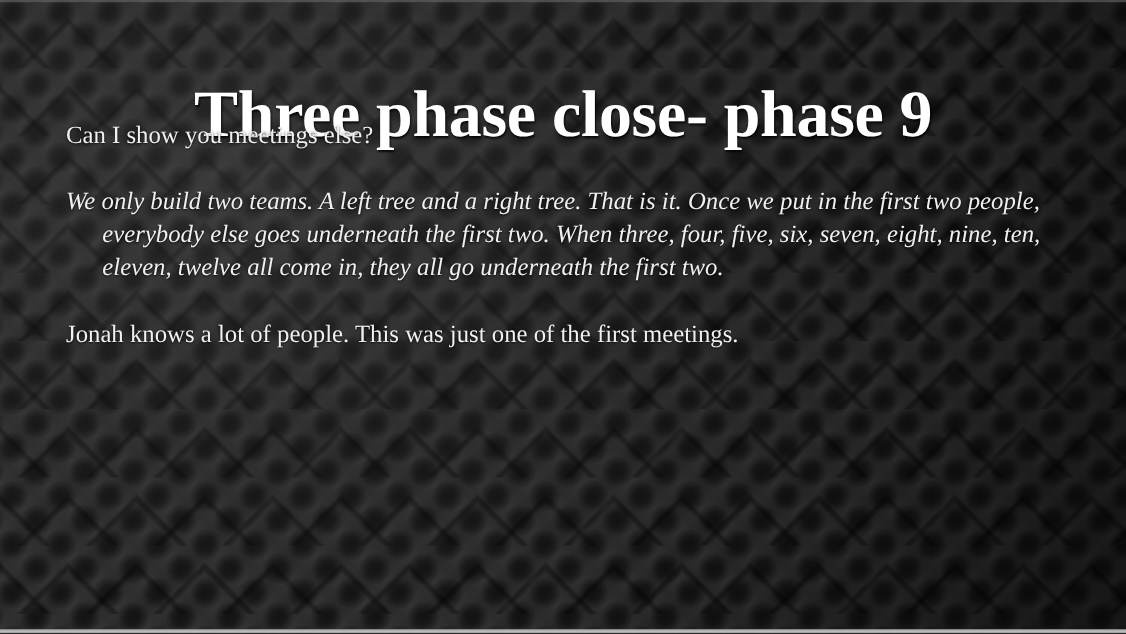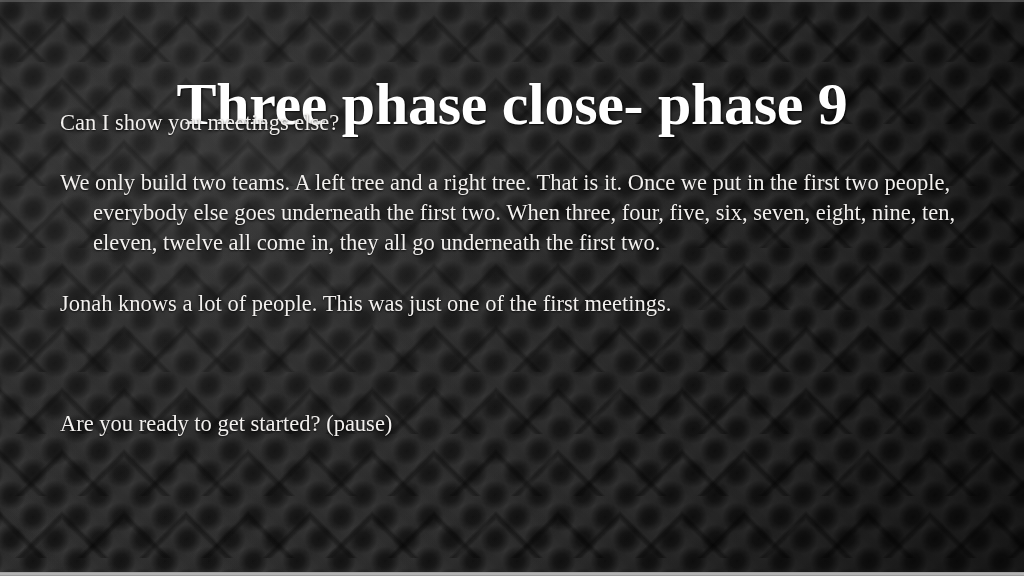--- a/index.html
+++ b/index.html
@@ -125,20 +125,21 @@
     text-shadow: 0 1px 2px rgba(0,0,0,0.8);
   }
   .para {
     margin: 0;
     padding: 0;
     min-height: 30px;
   }
   .para.hanging {
     padding-left: 33px;
     text-indent: -33px;
+    font-style: italic;
   }
   .para.spacer {
     height: 30px;
     min-height: 30px;
   }
 </style>
 </head>
 <body>
 
 <div id="slide">
@@ -159,17 +160,16 @@
 
     <div class="body-block">
       <p class="para">Can I show you meetings else?</p>
       <p class="para spacer"></p>
       <p class="para hanging">We only build two teams. A left tree and a right tree. That is it. Once we put in the first two people, everybody else goes underneath the first two. When three, four, five, six, seven, eight, nine, ten, eleven, twelve all come in, they all go underneath the first two.</p>
       <p class="para spacer"></p>
       <p class="para">Jonah knows a lot of people. This was just one of the first meetings.</p>
       <p class="para spacer"></p>
       <p class="para spacer"></p>
       <p class="para spacer"></p>
-      <p class="para">Are you ready to get started? (pause)</p>
     </div>
 
   </div>
 </div>
 
 </body></html>

